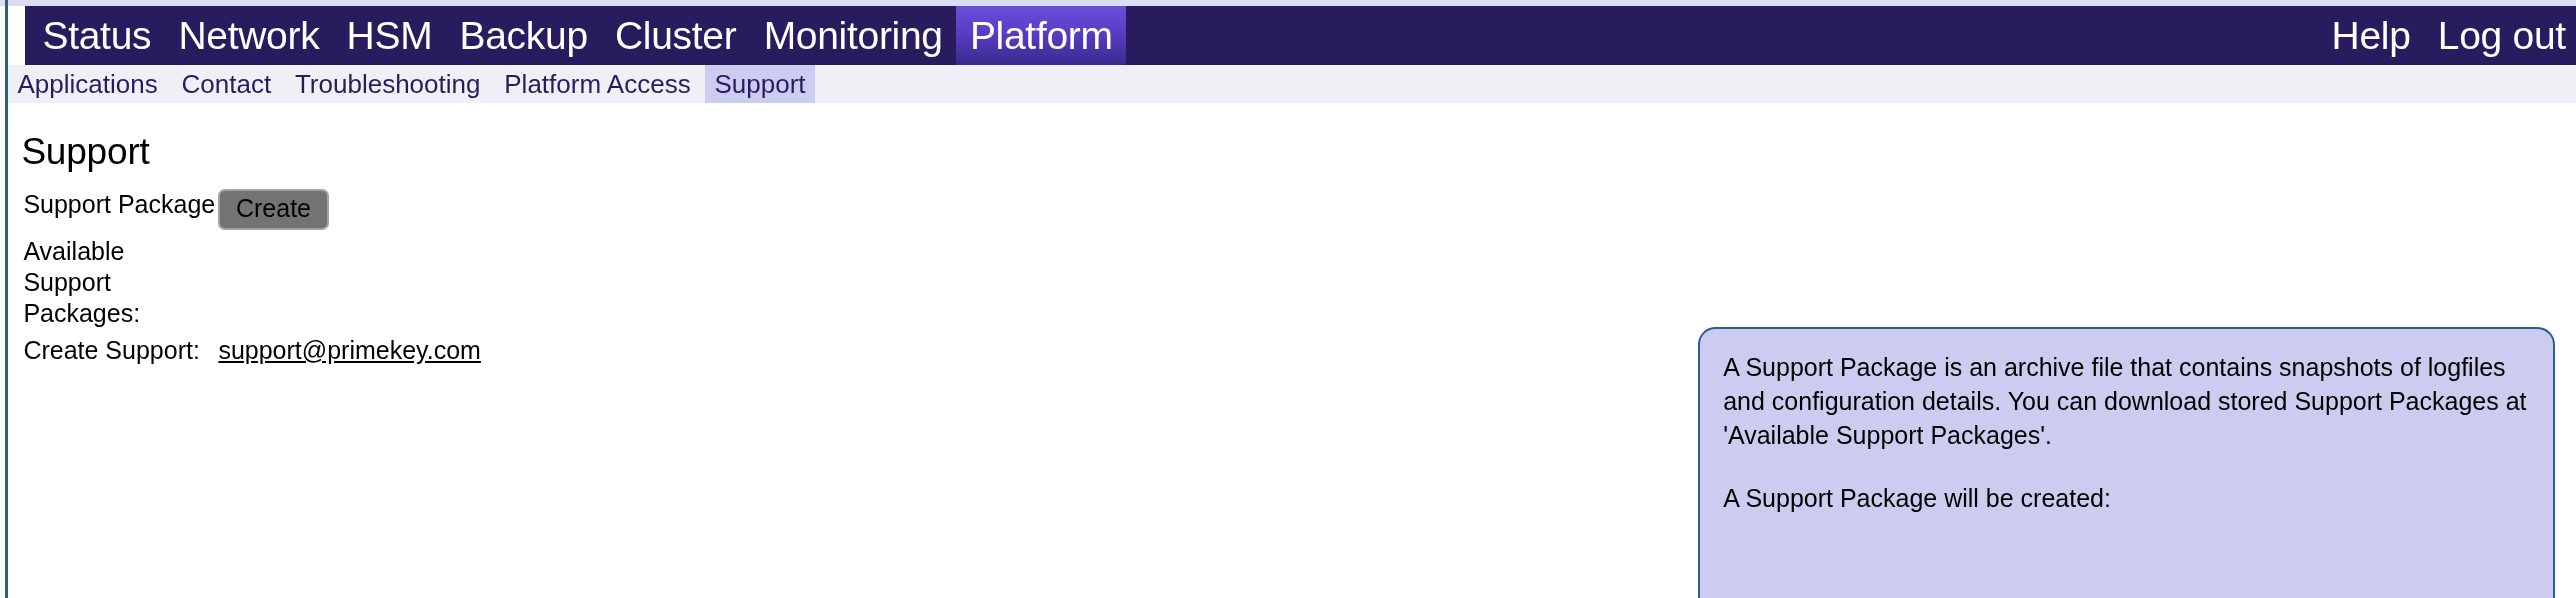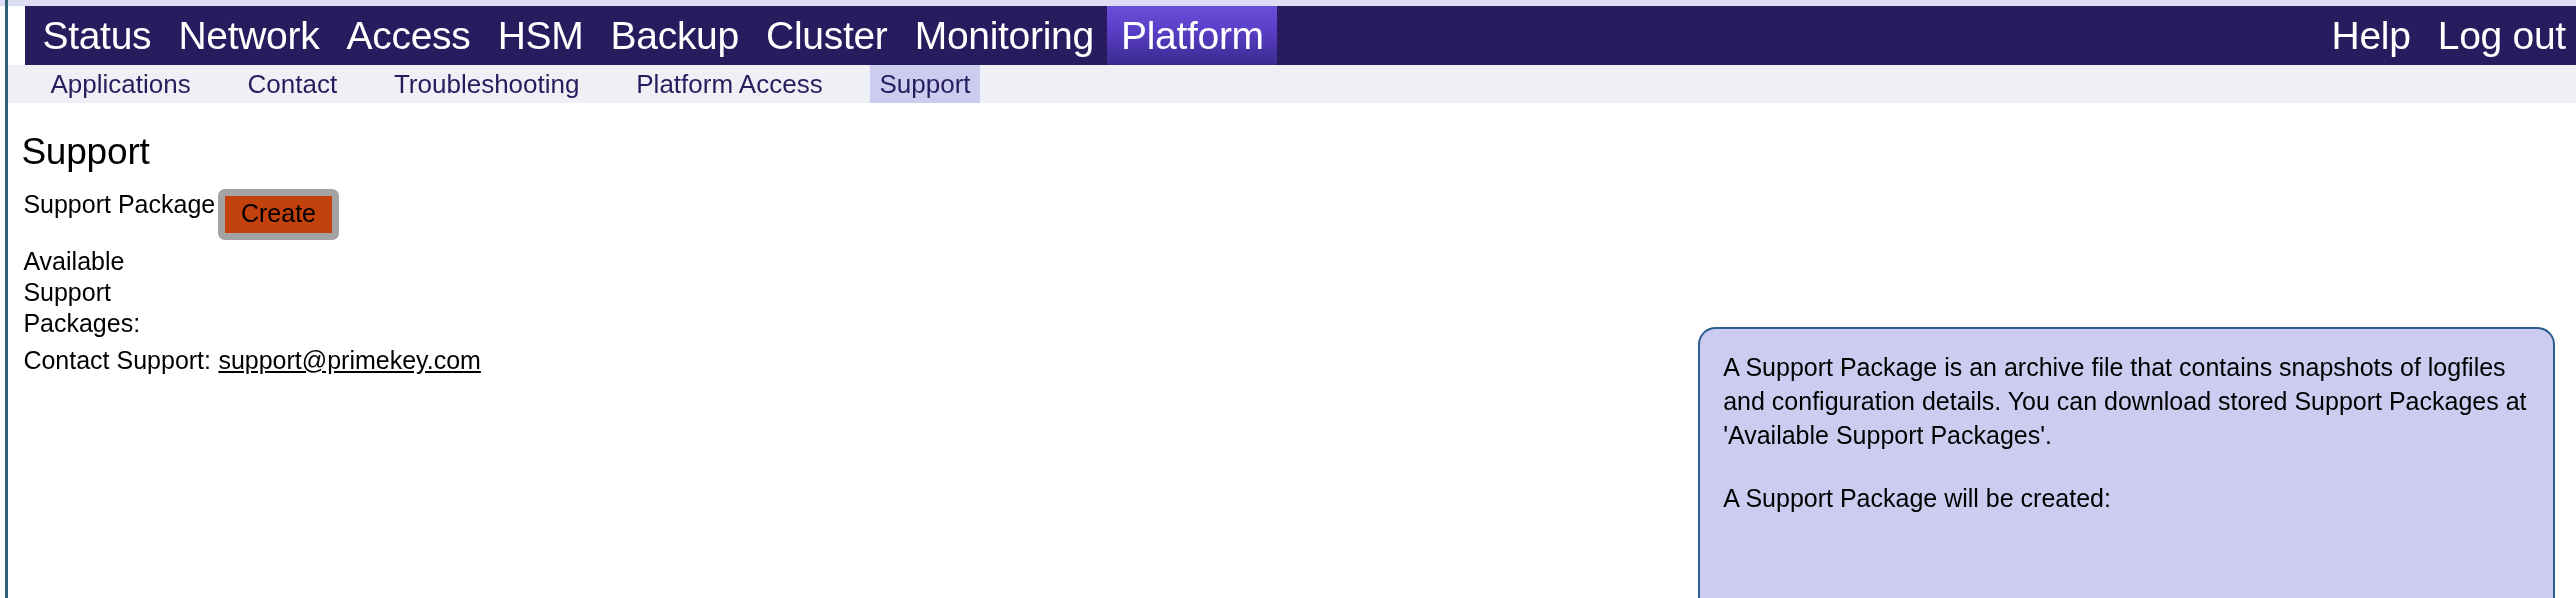--- a/index.html
+++ b/index.html
@@ -76,21 +76,20 @@
     white-space: nowrap;
   }
   .snav-item {
     color: #281c5e;
     font-size: 26px;
     line-height: 38px;
     height: 38px;
     padding: 0 9.7px;
     display: inline-block;
     cursor: pointer;
-    margin-left: 33px;
   }
   .snav-item.active {
     background: #ccccf0;
   }
 
   
   #content {
     position: absolute;
     left: 7.8px; top: 103px;
     width: 2568px; height: 495px;
@@ -127,22 +126,22 @@
     flex: 1;
     font-size: 25px;
     color: #000000;
     line-height: 31px;
     padding-top: 3.9px;
   }
   #create-button {
     font-family: "Liberation Sans", sans-serif;
     font-size: 25px;
     padding: 3.9px 15.6px 5.8px 15.6px;
-    background: #c2410c;
-    border: 7px solid #a3a3a3;
+    background: #737373;
+    border: 2px solid #a3a3a3;
     border-radius: 6.8px;
     color: #000000;
     cursor: pointer;
     line-height: 1.1;
   }
   #contact-link {
     color: #000000;
     text-decoration: underline;
     cursor: pointer;
   }
@@ -172,21 +171,20 @@
 </head>
 <body>
 
 <div id="top-strip"></div>
 <div id="left-border"></div>
 
 <div id="primary-nav">
   <div id="primary-nav-left">
     <span class="pnav-item">Status</span>
     <span class="pnav-item">Network</span>
-    <span class="pnav-item">Access</span>
     <span class="pnav-item">HSM</span>
     <span class="pnav-item">Backup</span>
     <span class="pnav-item">Cluster</span>
     <span class="pnav-item">Monitoring</span>
     <span class="pnav-item active">Platform</span>
   </div>
   <div id="primary-nav-right">
     <span class="pnav-item">Help</span>
     <span class="pnav-item">Log out</span>
   </div>
@@ -211,21 +209,21 @@
       <div class="form-value">
         <button id="create-button">Create</button>
       </div>
     </div>
 
     <div class="form-row">
       <div class="form-label">Available Support Packages:</div>
     </div>
 
     <div class="form-row">
-      <div class="form-label">Contact Support:</div>
+      <div class="form-label">Create Support:</div>
       <div class="form-value">
         <span id="contact-link">support@primekey.com</span>
       </div>
     </div>
 
   </div>
 
   <div id="info-panel">
     <p>A Support Package is an archive file that contains snapshots of logfiles and configuration details. You can download stored Support Packages at 'Available Support Packages'.</p>
     <p>A Support Package will be created:</p>

